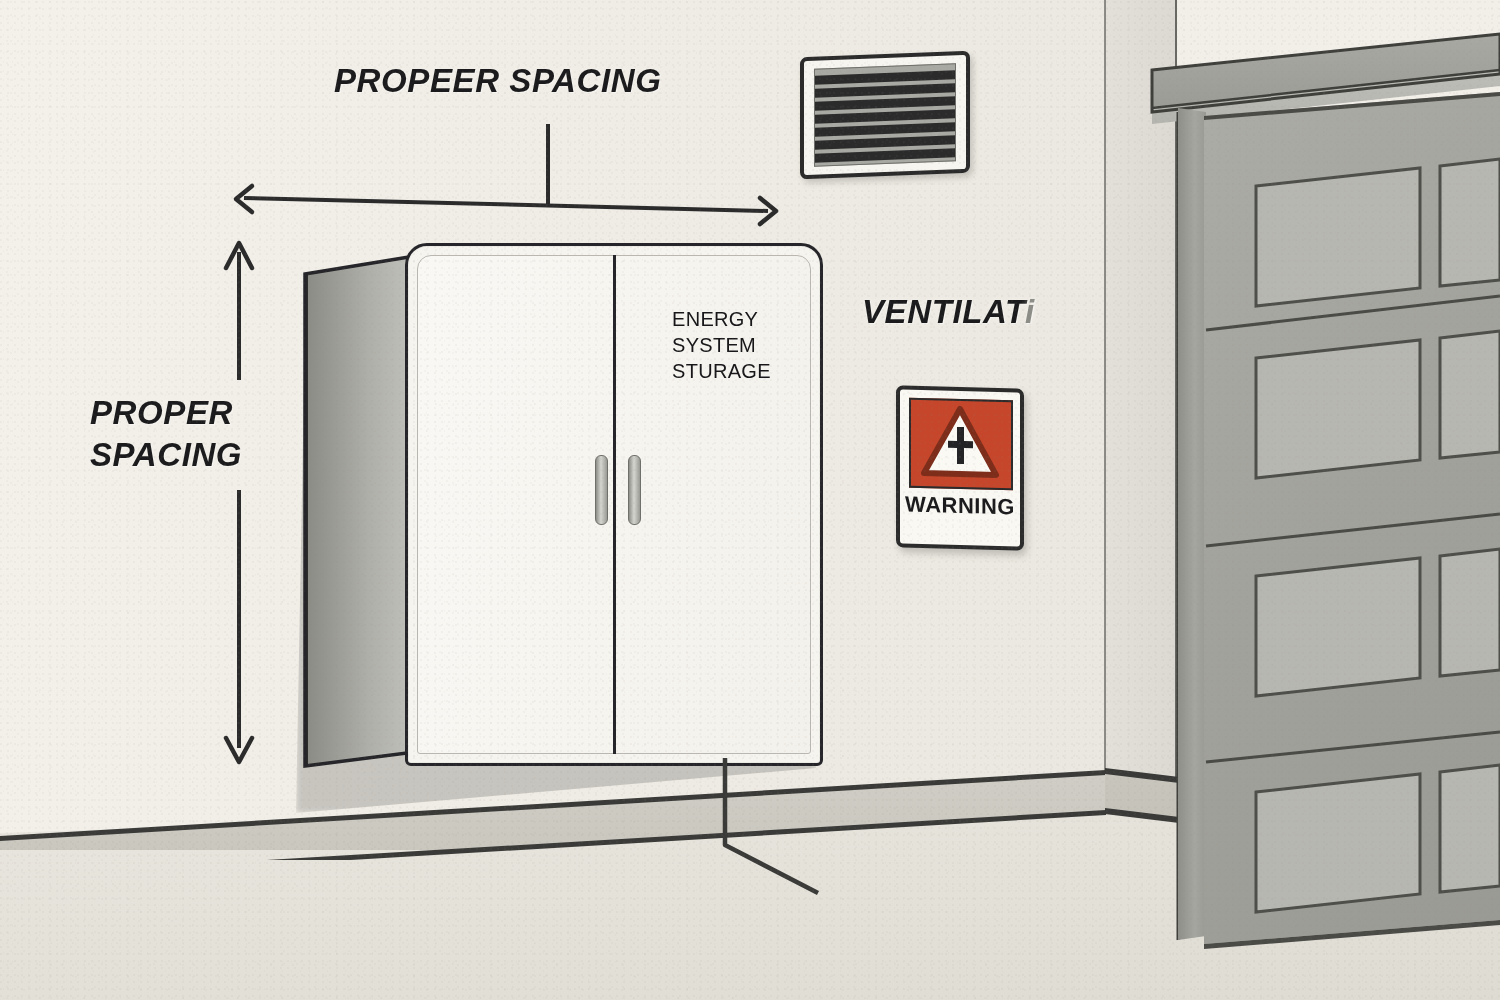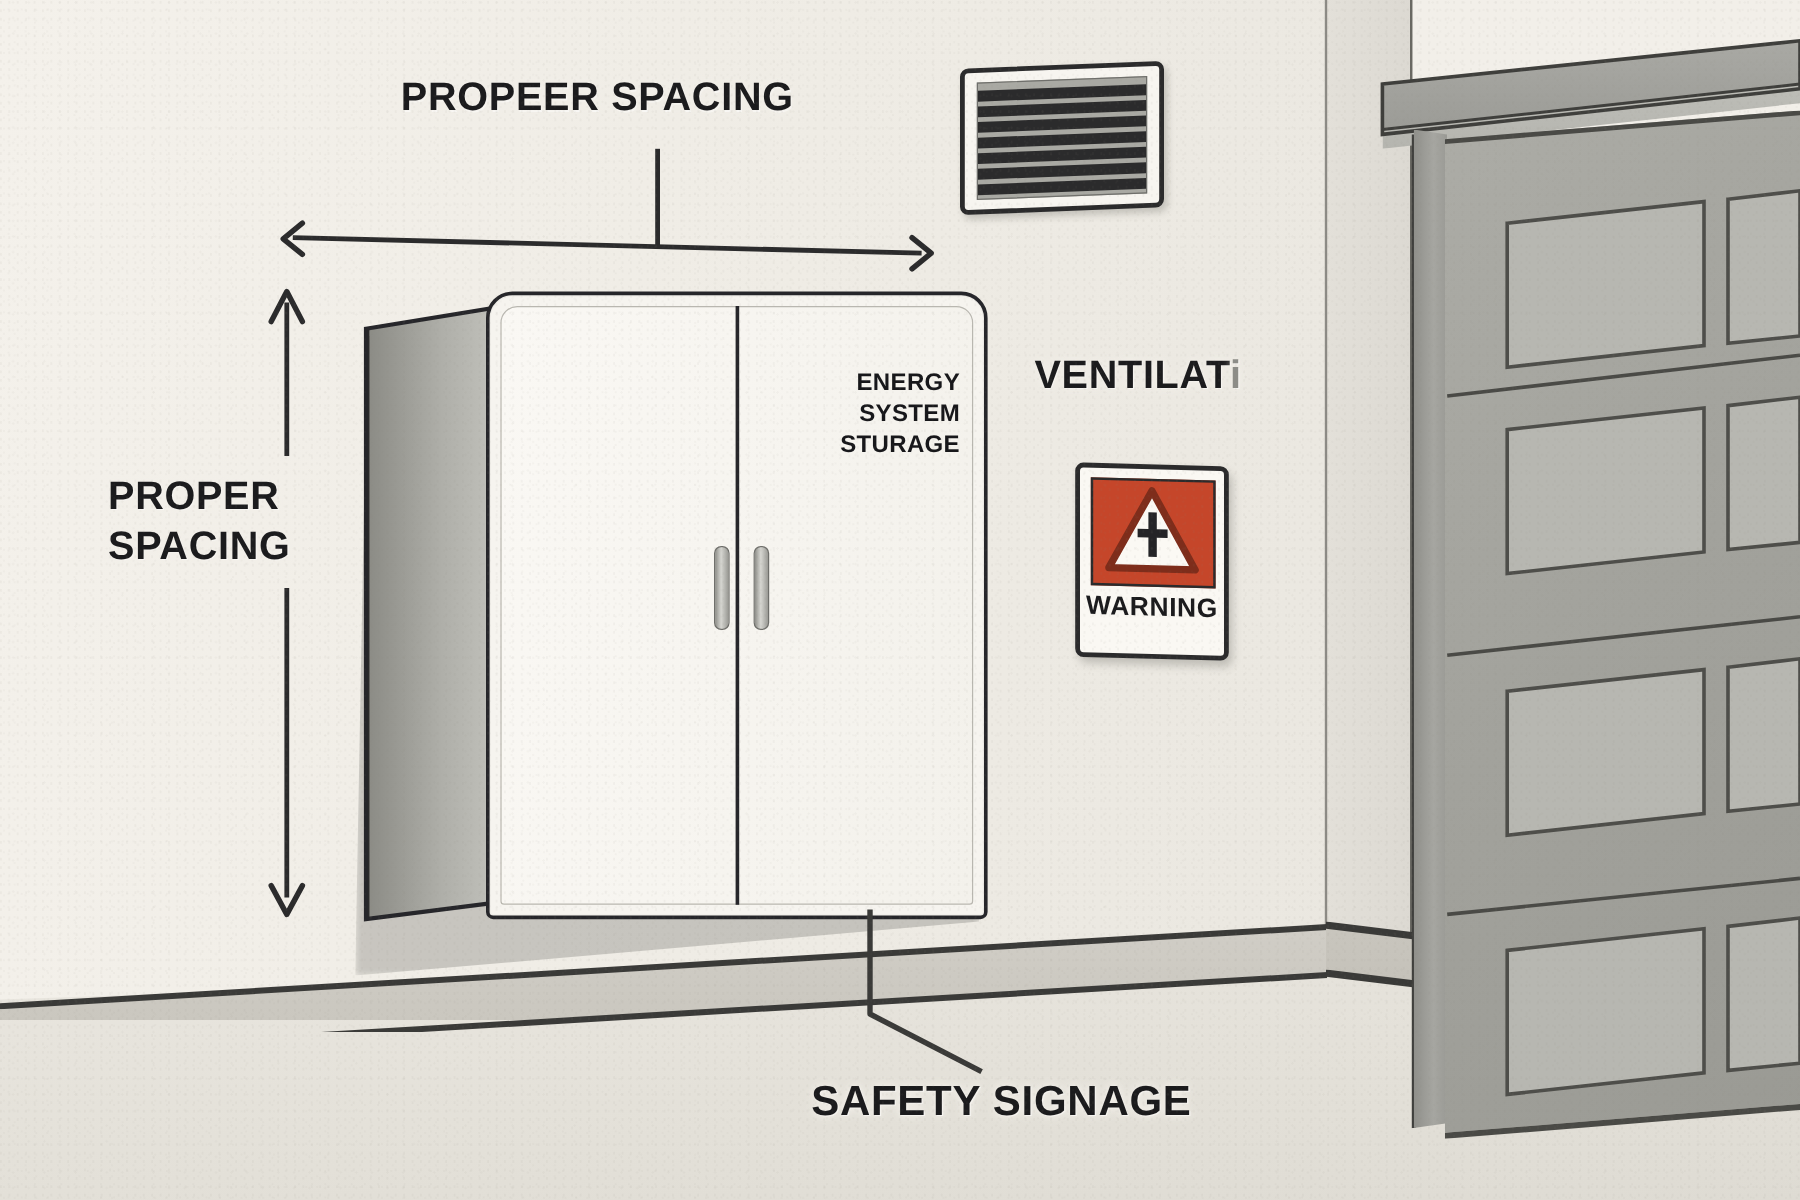--- a/index.html
+++ b/index.html
@@ -135,21 +135,21 @@
     position:absolute;left:50%;top:9px;bottom:9px;width:3px;
     margin-left:-1.5px;background:#26262a;
   }
   .cab-handle{
     position:absolute;top:455px;width:11px;height:68px;border-radius:6px;
     background:linear-gradient(90deg,#8e8e89 0%,#d6d6d1 45%,#9a9a95 100%);
     border:1.3px solid #6f6f6b;
   }
   .cab-label{
     position:absolute;left:672px;top:306px;width:128px;
-    text-align:right;font-size:20px;font-weight:700;letter-spacing:.3px;
+    text-align:left;font-size:20px;font-weight:400;letter-spacing:.3px;
     line-height:26px;color:#17171a;
   }
 
   
   .arrow-svg{position:absolute;left:0;top:0;width:1500px;height:1000px;pointer-events:none;}
 
   
   .vent{
     position:absolute;left:800px;top:54px;width:170px;height:122px;
   }
@@ -189,20 +189,21 @@
     transform:skewY(1.5deg);
     font-family:"Liberation Sans",sans-serif;
   }
 
   
   .label{
     position:absolute;color:#1b1b1d;font-weight:700;
     letter-spacing:.6px;
     text-shadow:0 0 5px #F2EFE9, 0 0 9px #F2EFE9, 1px 1px 0 rgba(255,255,255,.75);
     white-space:pre-line;
+    font-style:italic;
   }
   .label-top{left:334px;top:62px;font-size:33px;}
   .label-left{left:90px;top:392px;font-size:33px;line-height:42px;}
   .label-vent{left:862px;top:293px;font-size:33px;}
   .label-vent .trunc{color:#8d8d88;font-weight:700;}
   .label-bottom{left:676px;top:898px;font-size:35px;}
 
   
   .grain{
     position:absolute;inset:0;pointer-events:none;opacity:.22;
@@ -341,16 +342,15 @@
     <polyline points="725,758 725,845 818,893" fill="none" stroke="#3a3a38" stroke-width="4.5" stroke-linejoin="round"></polyline>
   </svg>
 
   <div class="label label-top">PROPEER SPACING</div>
 
   <div class="label label-left">PROPER
 SPACING</div>
 
   <div class="label label-vent"><span>VENTILAT</span><span class="trunc">i</span></div>
 
-  <div class="label label-bottom">SAFETY SIGNAGE</div>
 
   <div class="grain"></div>
 </div>
 
 </body></html>

